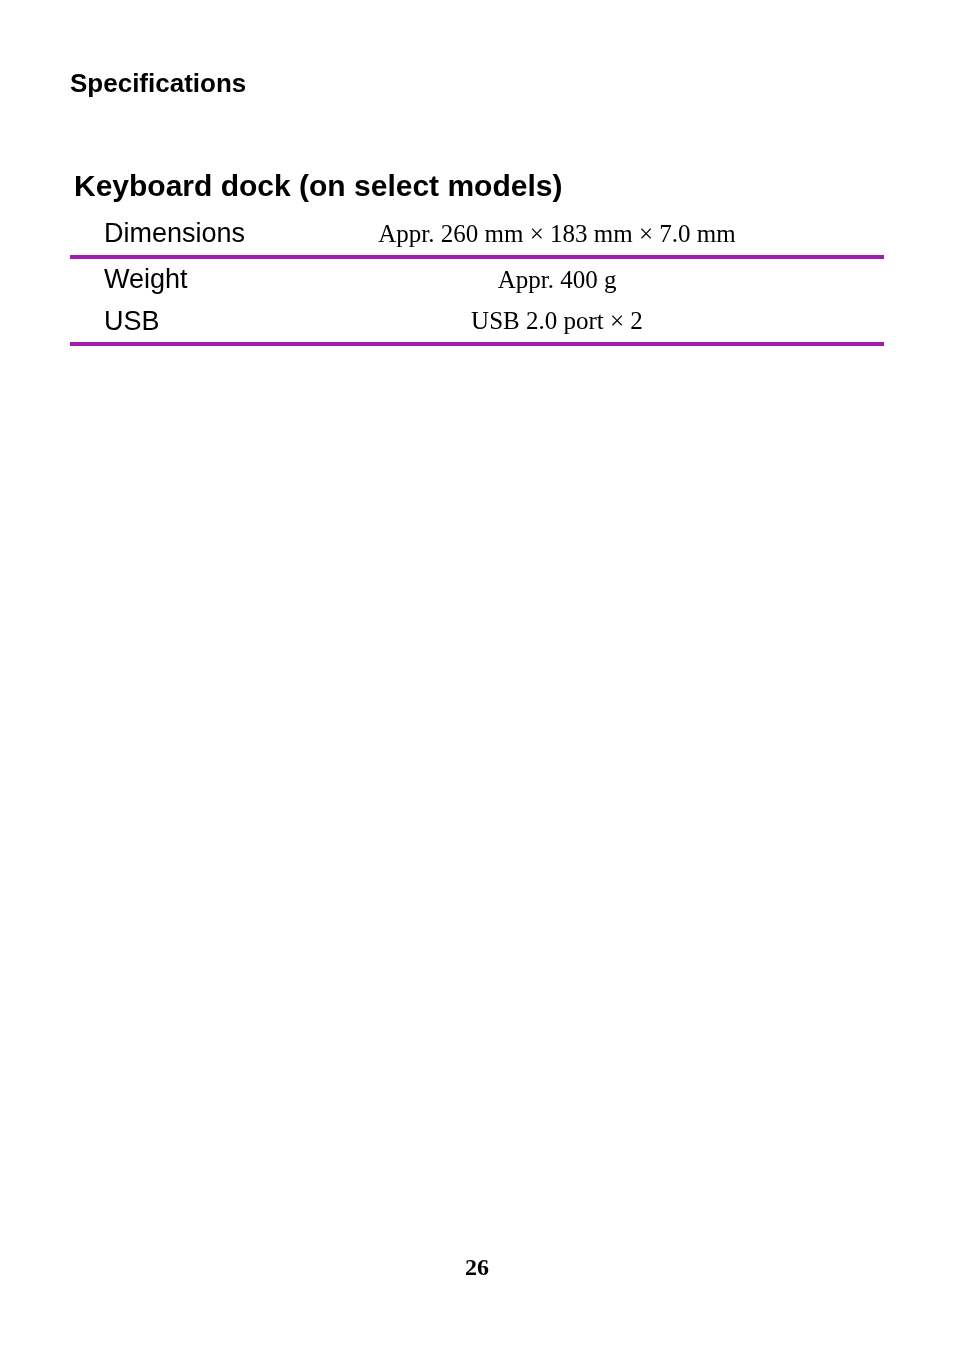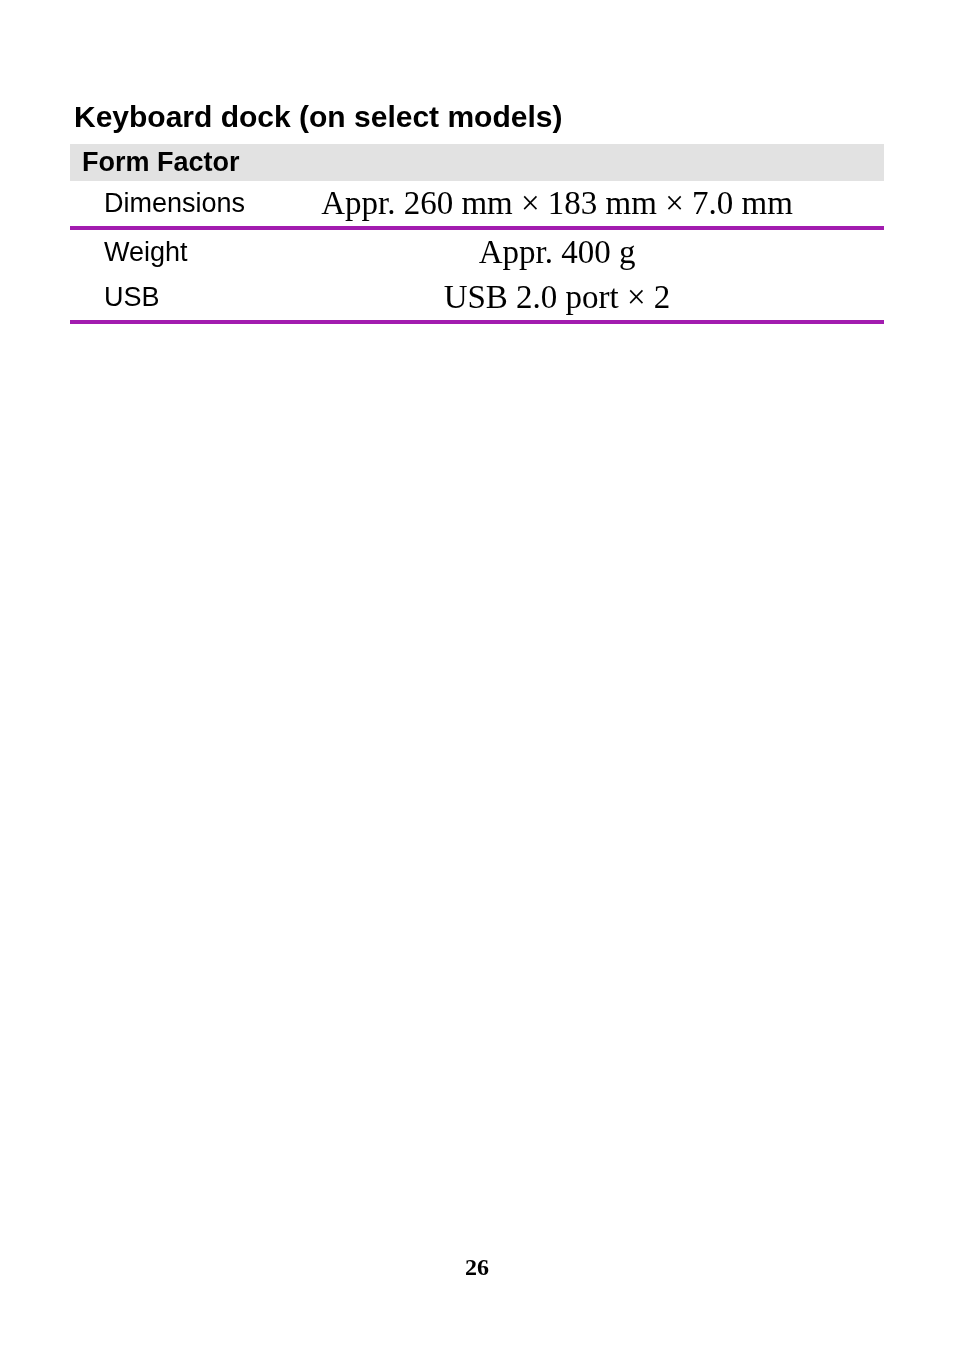--- a/index.html
+++ b/index.html
@@ -56,49 +56,47 @@
   }
   .label-cell {
     font-family: Arial, Helvetica, sans-serif;
     font-size: 27px;
     width: 230px;
     padding-left: 34px;
     line-height: 1.25;
   }
   .value-cell {
     font-family: "Palatino Linotype", "Book Antiqua", Palatino, Georgia, serif;
-    font-size: 33px;
+    font-size: 25px;
     text-align: center;
     padding-right: 70px;
   }
   .page-number {
     position: absolute;
     bottom: 64px;
     left: 0;
     width: 100%;
     text-align: center;
     font-family: "Palatino Linotype", "Book Antiqua", Palatino, Georgia, serif;
     font-weight: bold;
     font-size: 24px;
   }
 </style>
 </head>
 <body>
 
 <div class="page">
 
+  <div class="page-header">Specifications</div>
 
   <div class="section-title">Keyboard dock (on select models)</div>
 
   <table class="spec-table">
     <tbody>
 
-      <tr class="group-row">
-        <td colspan="2">Form Factor</td>
-      </tr>
       <tr class="data-row">
         <td class="label-cell">Dimensions</td>
         <td class="value-cell">Appr. 260 mm × 183 mm × 7.0 mm</td>
       </tr>
       <tr class="data-row last">
         <td class="label-cell">Weight</td>
         <td class="value-cell">Appr. 400 g</td>
       </tr>
 
       <tr class="data-row">

